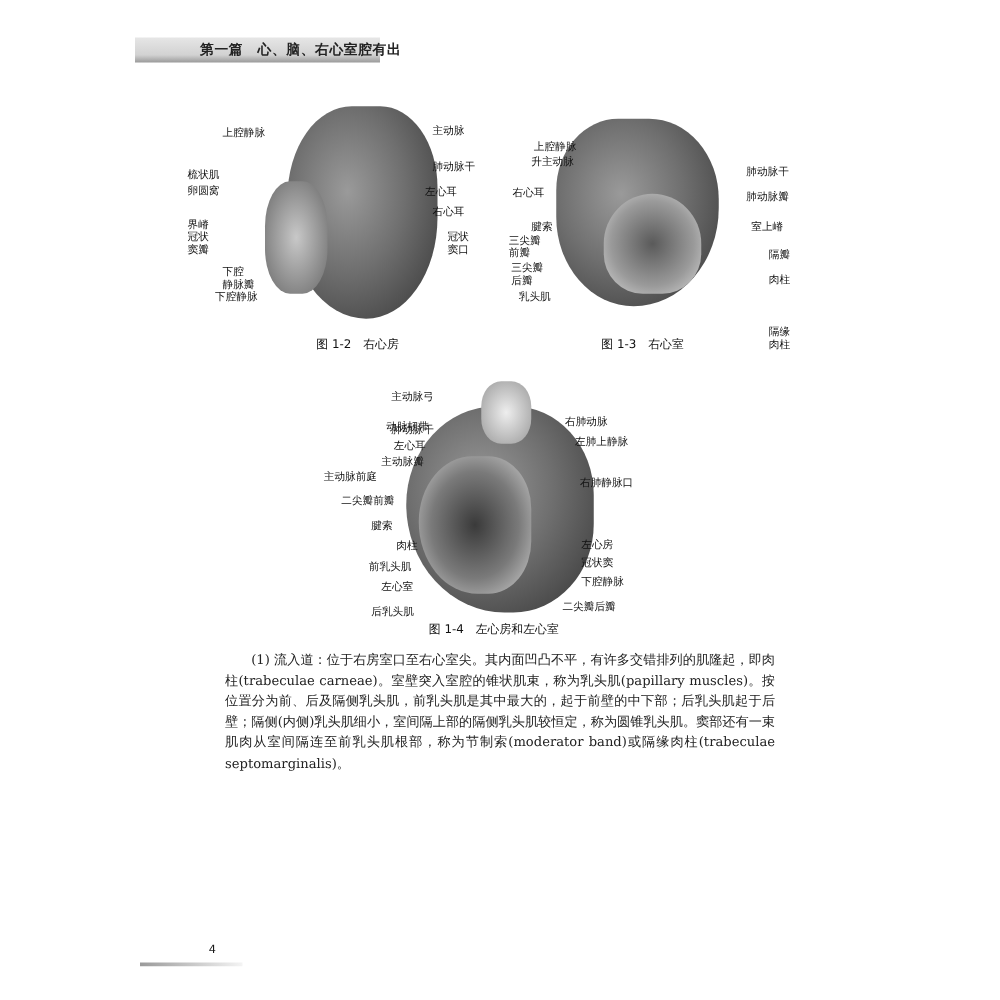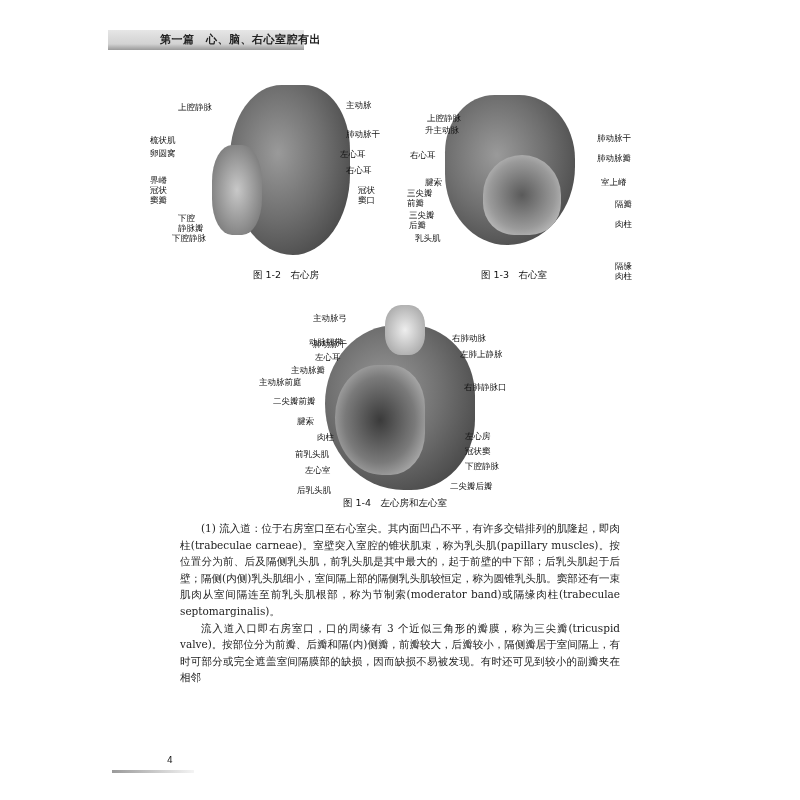--- a/index.html
+++ b/index.html
@@ -68,37 +68,36 @@
 </div>
 
 <div class="figure" style="left:255px;top:305px;width:260px;height:210px;">
   <div class="heart" style="left:70px;top:20px;width:150px;height:165px;border-radius:50% 45% 45% 55%;"></div>
   <div class="heart" style="left:80px;top:60px;width:90px;height:110px;border-radius:50% 40% 40% 55%;background:radial-gradient(ellipse, #3a3a3a, #7a7a7a 55%, #d0d0d0);"></div>
   <div class="heart" style="left:130px;top:0;width:40px;height:50px;border-radius:40%;background:radial-gradient(ellipse, #eee, #9a9a9a);"></div>
   <div class="label" style="left:58px;top:8px;">主动脉弓</div>
   <div class="label" style="left:54px;top:32px;text-align:center;">动脉韧带</div>
   <div class="label" style="left:58px;top:34px;">肺动脉干</div>
   <div class="label" style="left:60px;top:47px;">左心耳</div>
-  <div class="label" style="left:36px;top:60px;">主动脉瓣</div>
+  <div class="label" style="left:50px;top:60px;">主动脉瓣</div>
   <div class="label" style="left:4px;top:72px;">主动脉前庭</div>
   <div class="label" style="left:18px;top:91px;">二尖瓣前瓣</div>
   <div class="label" style="left:42px;top:111px;">腱索</div>
   <div class="label" style="left:62px;top:127px;">肉柱</div>
   <div class="label" style="left:40px;top:144px;">前乳头肌</div>
   <div class="label" style="left:50px;top:160px;">左心室</div>
   <div class="label" style="left:42px;top:180px;">后乳头肌</div>
   <div class="label" style="left:197px;top:28px;">右肺动脉</div>
   <div class="label" style="left:205px;top:44px;">左肺上静脉</div>
   <div class="label" style="left:209px;top:77px;">右肺静脉口</div>
   <div class="label" style="left:210px;top:126px;">左心房</div>
   <div class="label" style="left:210px;top:141px;">冠状窦</div>
   <div class="label" style="left:210px;top:156px;">下腔静脉</div>
   <div class="label" style="left:195px;top:176px;">二尖瓣后瓣</div>
   <div class="caption" style="left:88px;top:192px;">图 1-4　左心房和左心室</div>
 </div>
 
 <div class="body-text" style="top:520px;">
   <p class="indent">(1) 流入道：位于右房室口至右心室尖。其内面凹凸不平，有许多交错排列的肌隆起，即肉柱(trabeculae carneae)。室壁突入室腔的锥状肌束，称为乳头肌(papillary muscles)。按位置分为前、后及隔侧乳头肌，前乳头肌是其中最大的，起于前壁的中下部；后乳头肌起于后壁；隔侧(内侧)乳头肌细小，室间隔上部的隔侧乳头肌较恒定，称为圆锥乳头肌。窦部还有一束肌肉从室间隔连至前乳头肌根部，称为节制索(moderator band)或隔缘肉柱(trabeculae septomarginalis)。</p>
-  <p class="indent">流入道入口即右房室口，口的周缘有 3 个近似三角形的瓣膜，称为三尖瓣(tricuspid valve)。按部位分为前瓣、后瓣和隔(内)侧瓣，前瓣较大，后瓣较小，隔侧瓣居于室间隔上，有时可部分或完全遮盖室间隔膜部的缺损，因而缺损不易被发现。有时还可见到较小的副瓣夹在相邻</p>
 </div>
 
 <div class="page-num">4</div>
 <div class="footer-band"></div>
 
 </body></html>

